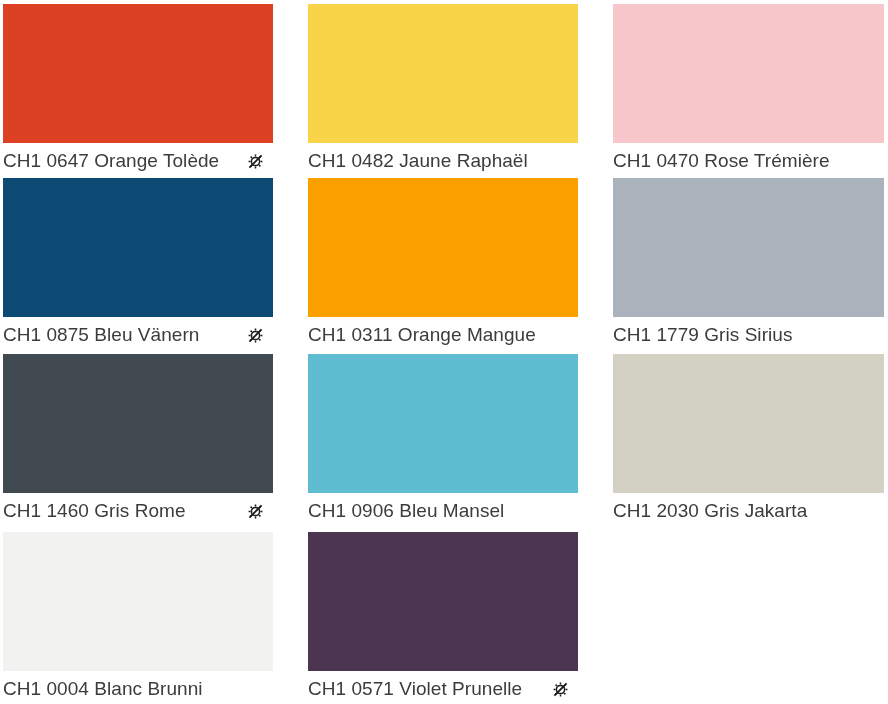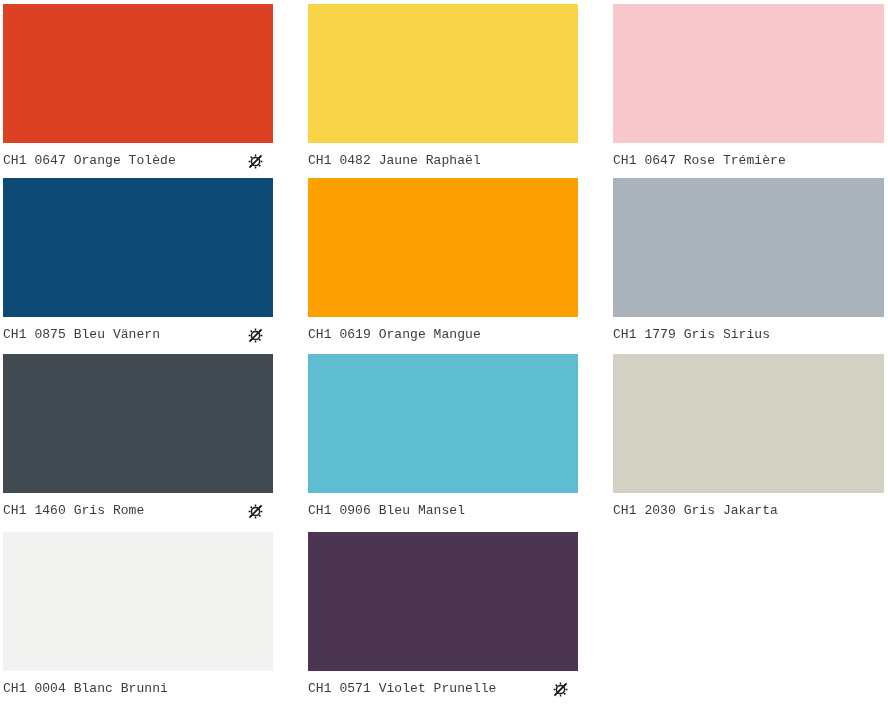--- a/index.html
+++ b/index.html
@@ -39,26 +39,25 @@
   }
   .swatch-caption {
     display: flex;
     align-items: center;
     justify-content: space-between;
     height: 35px;
     padding-top: 1px;
     box-sizing: border-box;
   }
   .swatch-label {
-    font-size: 13px;
+    font-size: 19px;
     line-height: 16px;
     color: #3c3c3c;
     letter-spacing: 0.05px;
     white-space: nowrap;
-    font-family: Liberation Mono, monospace;
   }
   .swatch-flag {
     width: 17px;
     height: 17px;
     margin-right: 9px;
     flex: 0 0 17px;
     display: flex;
     align-items: center;
     justify-content: center;
   }
@@ -95,21 +94,21 @@
               <path d="M8.5 1.6v1.9M8.5 13.5v1.9M1.6 8.5h1.9M13.5 8.5h1.9M3.6 3.6l1.35 1.35M12.05 12.05l1.35 1.35M13.4 3.6l-1.35 1.35M4.95 12.05L3.6 13.4"></path>
             </g>
             <path d="M2.4 14.6L14.6 2.4" stroke="#1a1a1a" stroke-width="1.9" fill="none"></path>
           </svg>
         </span>
       </div>
     </div>
     <div class="swatch-cell">
       <div class="swatch-chip" style="background: rgb(247, 199, 203);"></div>
       <div class="swatch-caption">
-        <span class="swatch-label">CH1 0647 Rose Trémière</span>
+        <span class="swatch-label">CH1 0470 Rose Trémière</span>
         <span class="swatch-flag is-hidden">
           <svg width="17" height="17" viewBox="0 0 17 17" aria-hidden="true">
             <g fill="none" stroke="#1a1a1a" stroke-width="1.5">
               <circle cx="8.5" cy="8.5" r="4.1"></circle>
               <path d="M8.5 1.6v1.9M8.5 13.5v1.9M1.6 8.5h1.9M13.5 8.5h1.9M3.6 3.6l1.35 1.35M12.05 12.05l1.35 1.35M13.4 3.6l-1.35 1.35M4.95 12.05L3.6 13.4"></path>
             </g>
             <path d="M2.4 14.6L14.6 2.4" stroke="#1a1a1a" stroke-width="1.9" fill="none"></path>
           </svg>
         </span>
       </div>
@@ -125,21 +124,21 @@
               <path d="M8.5 1.6v1.9M8.5 13.5v1.9M1.6 8.5h1.9M13.5 8.5h1.9M3.6 3.6l1.35 1.35M12.05 12.05l1.35 1.35M13.4 3.6l-1.35 1.35M4.95 12.05L3.6 13.4"></path>
             </g>
             <path d="M2.4 14.6L14.6 2.4" stroke="#1a1a1a" stroke-width="1.9" fill="none"></path>
           </svg>
         </span>
       </div>
     </div>
     <div class="swatch-cell">
       <div class="swatch-chip" style="background: rgb(252, 160, 0);"></div>
       <div class="swatch-caption">
-        <span class="swatch-label">CH1 0619 Orange Mangue</span>
+        <span class="swatch-label">CH1 0311 Orange Mangue</span>
         <span class="swatch-flag is-hidden">
           <svg width="17" height="17" viewBox="0 0 17 17" aria-hidden="true">
             <g fill="none" stroke="#1a1a1a" stroke-width="1.5">
               <circle cx="8.5" cy="8.5" r="4.1"></circle>
               <path d="M8.5 1.6v1.9M8.5 13.5v1.9M1.6 8.5h1.9M13.5 8.5h1.9M3.6 3.6l1.35 1.35M12.05 12.05l1.35 1.35M13.4 3.6l-1.35 1.35M4.95 12.05L3.6 13.4"></path>
             </g>
             <path d="M2.4 14.6L14.6 2.4" stroke="#1a1a1a" stroke-width="1.9" fill="none"></path>
           </svg>
         </span>
       </div>

